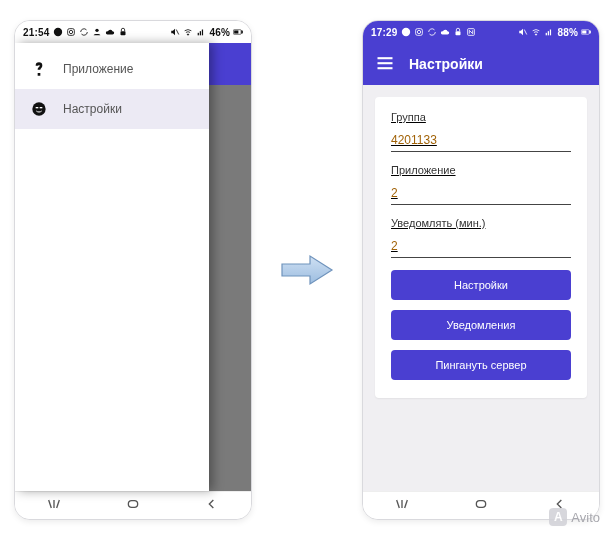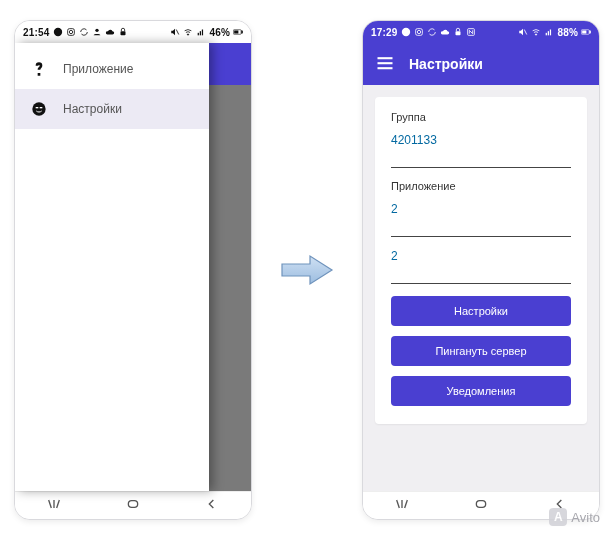--- a/index.html
+++ b/index.html
@@ -86,25 +86,25 @@
   .appbar svg{width:20px;height:20px;}
   .settings-body{
     flex:1;background:var(--panel);
     padding:12px;
   }
   .card{
     background:#fff;border-radius:4px;
     padding:14px 16px 18px;
     box-shadow:0 1px 2px rgba(0,0,0,.06);
   }
-  .field{margin-bottom:12px;}
+  .field{margin-bottom:12px;text-decoration:underline;}
   .field .lbl{font-size:11px;color:#333;margin-bottom:10px;}
   .field .val{
-    font-size:12px;color:#0369a1;border-bottom:1px solid #444;
-    padding-bottom:20px;
+    font-size:12px;color:#a16207;border-bottom:1px solid #444;
+    padding-bottom:4px;
   }
   .btn{
     display:block;width:100%;
     background:var(--accent);color:#fff;
     border:none;border-radius:4px;
     font-size:11px;padding:9px 0;margin-top:10px;
     cursor:pointer;
   }
   
   .arrow{
@@ -297,26 +297,27 @@
 
         <div class="field">
           <div class="lbl">Группа</div>
           <div class="val">4201133</div>
         </div>
         <div class="field">
           <div class="lbl">Приложение</div>
           <div class="val">2</div>
         </div>
         <div class="field">
+          <div class="lbl">Уведомлять (мин.)</div>
           <div class="val">2</div>
         </div>
 
         <button class="btn">Настройки</button>
+        <button class="btn">Уведомления</button>
         <button class="btn">Пингануть сервер</button>
-        <button class="btn">Уведомления</button>
       </div>
     </div>
 
     <div class="navbar">
       <span><svg viewBox="0 0 24 24" fill="none" stroke="#555" stroke-width="2">
             <line x1="4" y1="6" x2="8" y2="18"></line>
             <line x1="12" y1="6" x2="12" y2="18"></line>
             <line x1="20" y1="6" x2="16" y2="18"></line>
           </svg></span>
       <span><svg viewBox="0 0 24 24" fill="none" stroke="#555" stroke-width="2">

